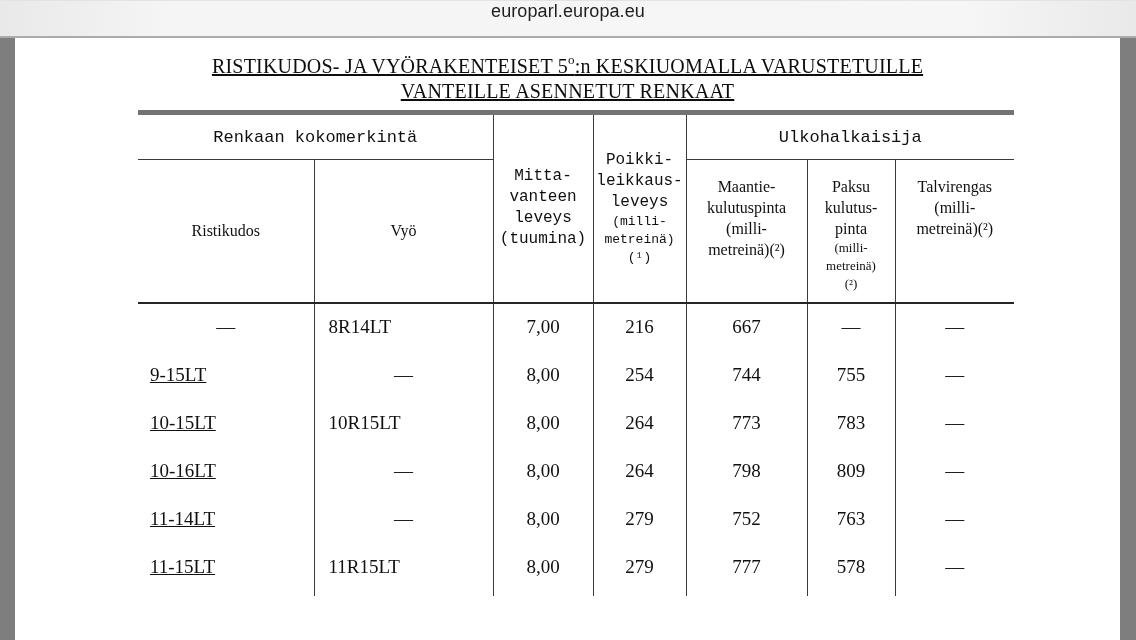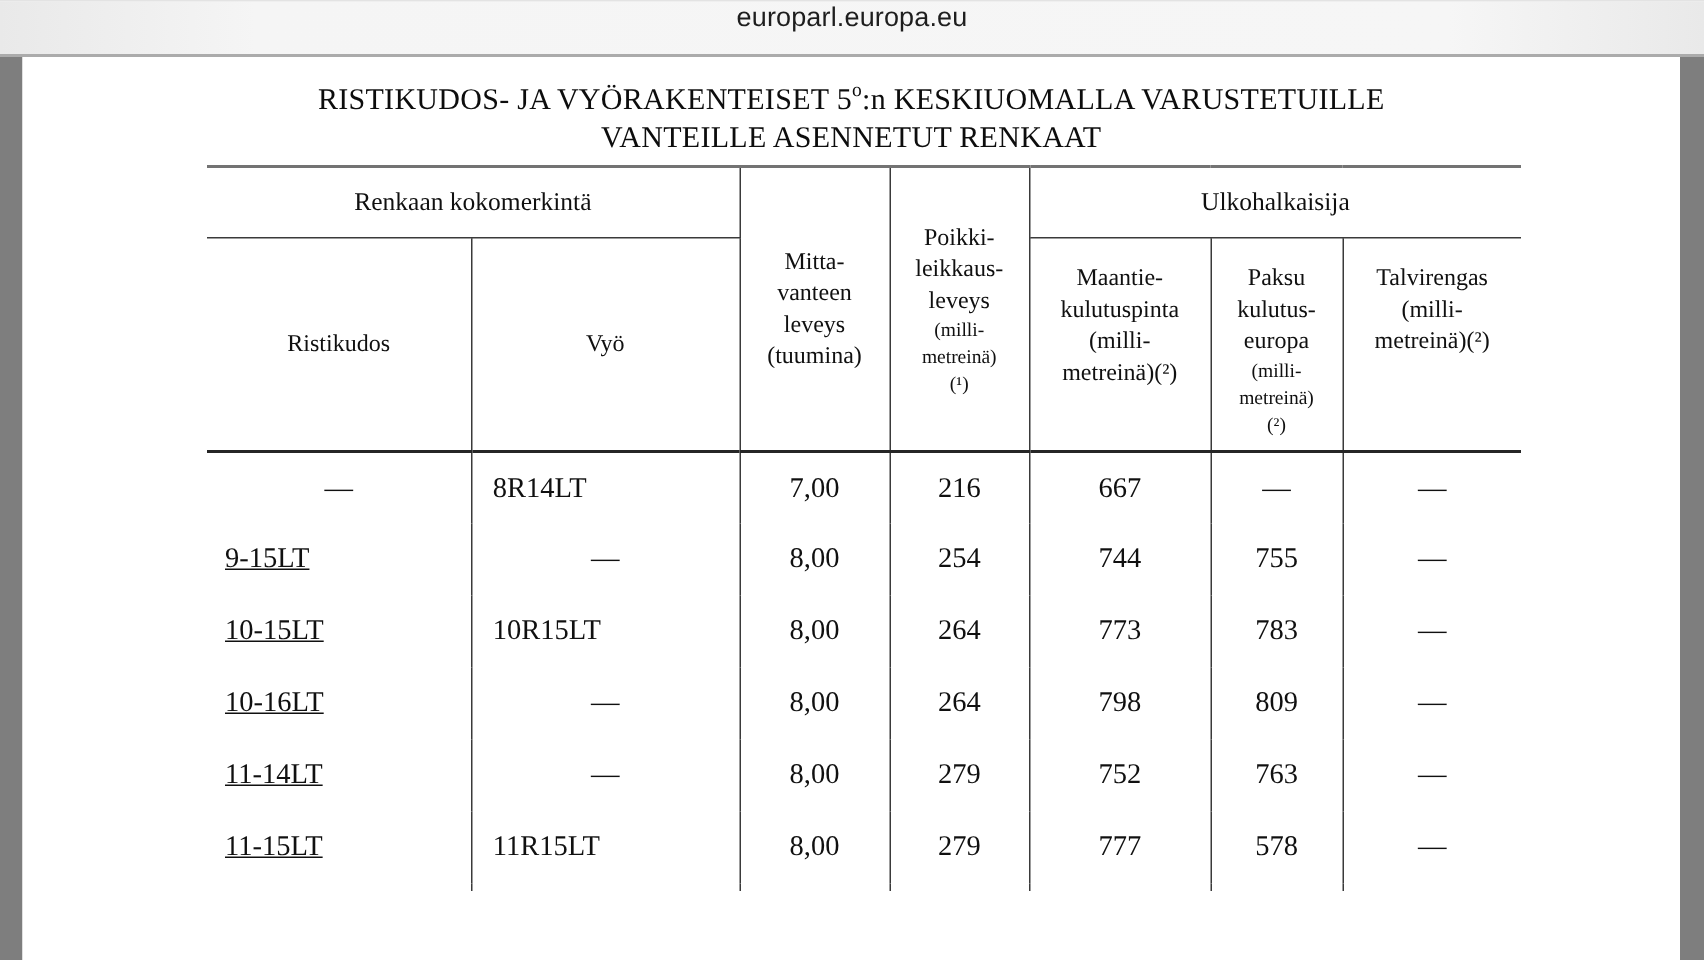--- a/index.html
+++ b/index.html
@@ -23,31 +23,31 @@
   .strip { position: absolute; top: 38px; height: 602px; background: #7e7e7e; }
   .strip.left  { left: 0;  width: 15px; }
   .strip.right { right: 0; width: 16px; }
 
   .page { position: absolute; left: 15px; top: 38px; width: 1105px; height: 602px; background: #ffffff; }
 
   .doc-title {
     position: absolute; left: 0; right: 0; top: 10px;
     text-align: center; font-weight: normal;
     font-size: 20px; line-height: 25px; color: #0d0d0d;
-    white-space: pre-line; letter-spacing: 0.2px;
+    white-space: pre-line; letter-spacing: 0.2px; text-decoration: underline;
   }
   .doc-title sup { font-size: 13px; position: relative; top: -1px; }
 
   .table-wrap { position: absolute; left: 123px; top: 72px; }
   table { border-collapse: collapse; table-layout: fixed; width: 876px; }
 
   th, td { font-weight: normal; overflow: hidden; }
 
   
-  .bt2 { border-top: 2px solid #737373; }
+  .bt2 { border-top: 5px solid #737373; font-family: Liberation Mono, monospace; }
   .bb1 { border-bottom: 1px solid #3a3a3a; }
   .bb2 { border-bottom: 2px solid #262626; }
   .br  { border-right: 1px solid #3a3a3a; }
 
   thead .grp { font-size: 17px; text-align: center; vertical-align: middle; }
   thead .colhead {
     font-size: 16px; line-height: 21px; text-align: center;
     vertical-align: middle; white-space: pre-line;
   }
   thead .v-top { vertical-align: top; padding-top: 16px; }
@@ -106,21 +106,21 @@
         </tr>
         <tr class="hrow-b">
           <th class="colhead br bb2">Ristikudos</th>
           <th class="colhead br bb2">Vyö</th>
           <th class="colhead v-top br bb2">Maantie-
 kulutuspinta
 (milli-
 metreinä)(²)</th>
           <th class="colhead v-top br bb2"><span class="main">Paksu
 kulutus-
-europa</span><span class="unit">(milli-
+pinta</span><span class="unit">(milli-
 metreinä)
 (²)</span></th>
           <th class="colhead v-top bb2">Talvirengas
 (milli-
 metreinä)(²)</th>
         </tr>
       </thead>
       <tbody>
         <tr class="drow">
           <td class="ac br">—</td>

